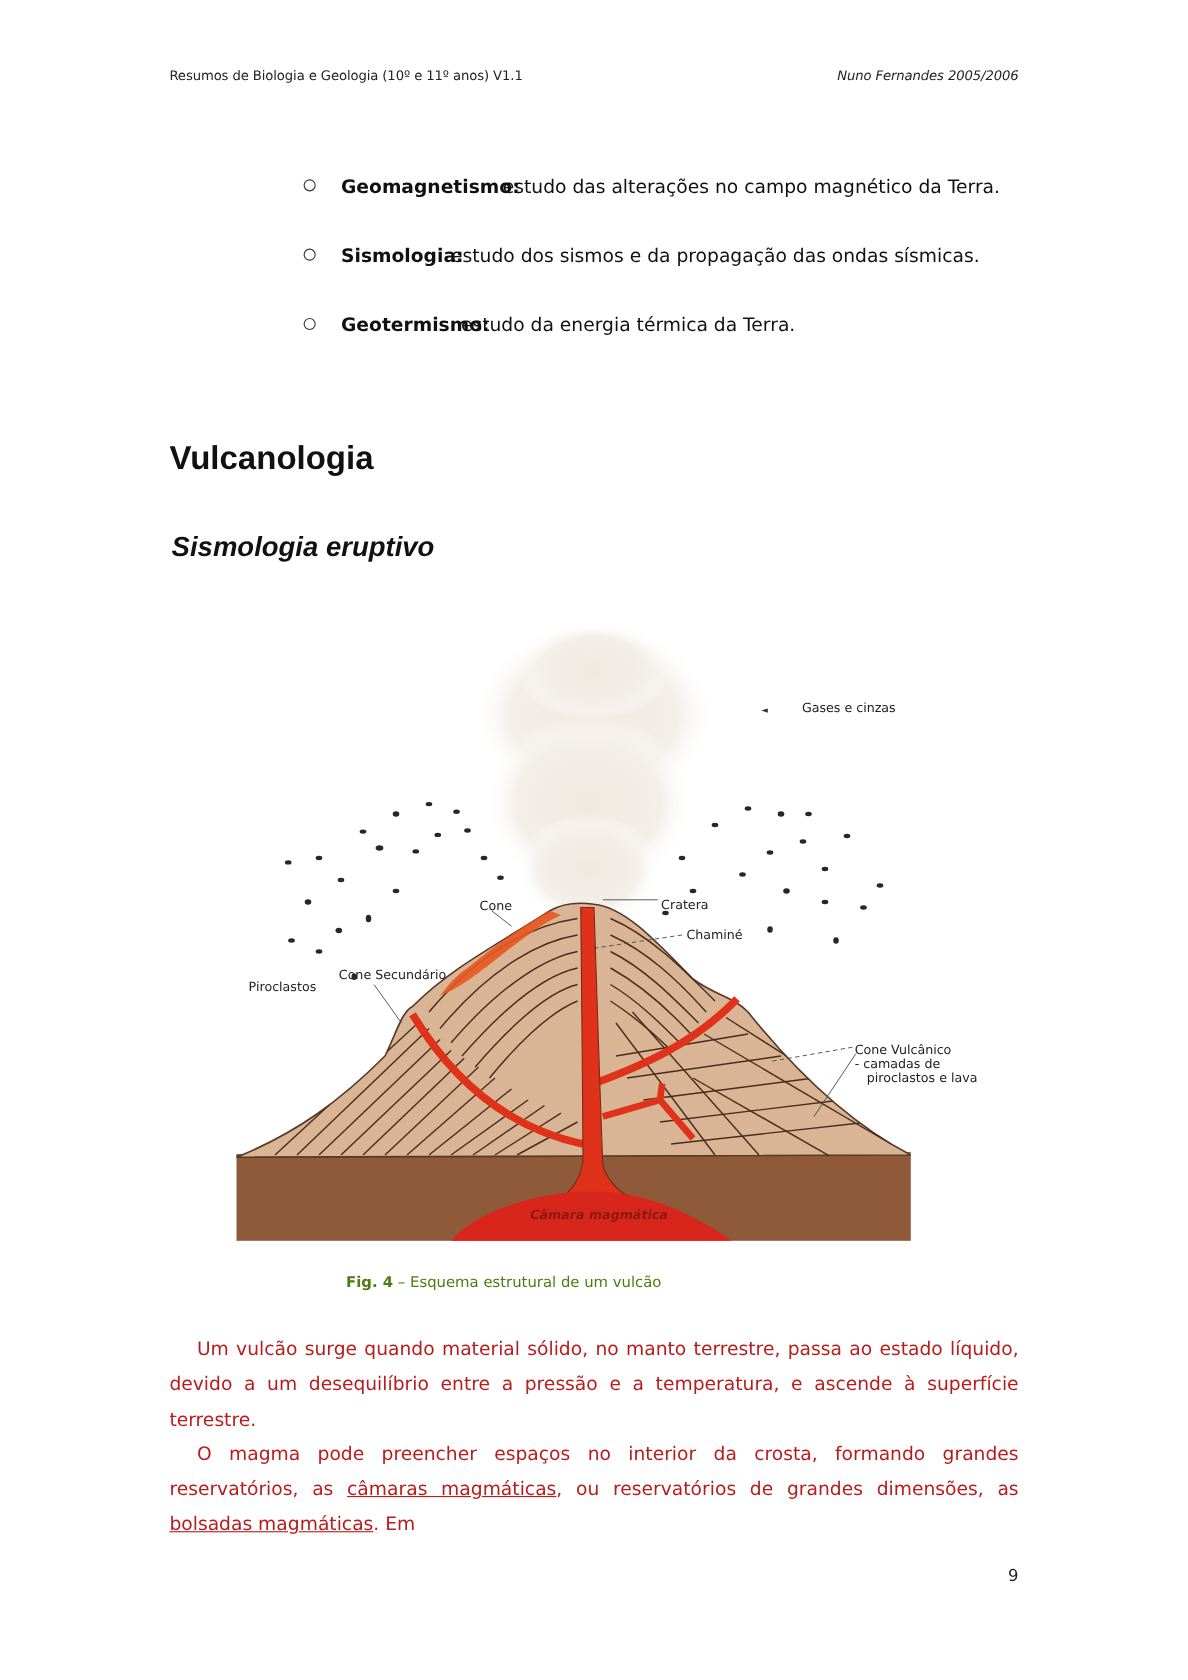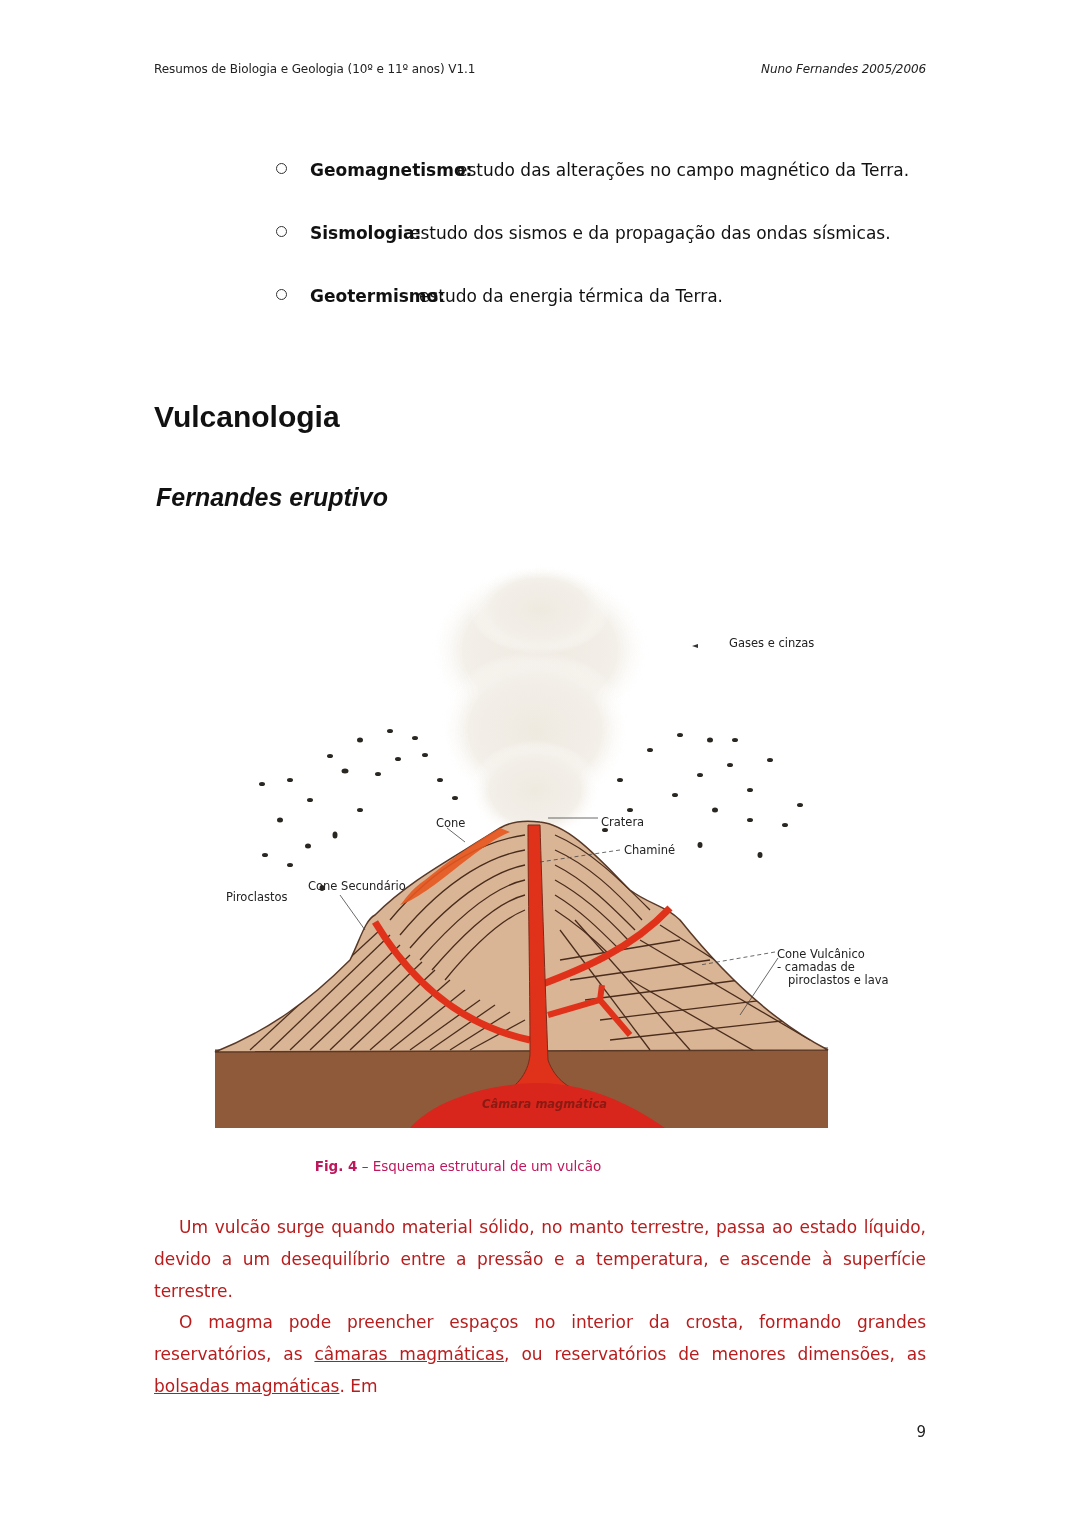--- a/index.html
+++ b/index.html
@@ -13,21 +13,21 @@
     .bullet .mark { position: absolute; left: 0; top: 3px; width: 9px; height: 9px; border: 1.2px solid #333; border-radius: 50%; }
     .bullet .term { position: absolute; left: 34px; font-weight: bold; }
     .bullet .desc { position: absolute; white-space: nowrap; }
     h1.sec { position: absolute; left: 154px; top: 400px; margin: 0; font-family: "Liberation Sans", sans-serif;
              font-size: 30px; font-weight: bold; color: #111; text-align: right; }
     h2.sub { position: absolute; left: 156px; top: 483px; margin: 0; font-family: "Liberation Sans", sans-serif;
              font-size: 25px; font-weight: bold; font-style: italic; color: #111; }
     .figure { position: absolute; left: 210px; top: 560px; width: 700px; height: 580px; }
     .figure svg { position: absolute; left: 0; top: 0; }
     .lbl { position: absolute; font-size: 11.5px; color: #222; white-space: nowrap; line-height: 13px; }
-    .caption { position: absolute; top: 1158px; left: 0; width: 916px; text-align: center; font-size: 13.5px; color: #be185d; }
+    .caption { position: absolute; top: 1158px; left: 0; width: 916px; text-align: center; font-size: 13.5px; color: #4d7c0f; }
     .caption b { font-weight: bold; }
     .para { position: absolute; left: 154px; width: 772px; font-size: 17px; line-height: 32px; text-align: justify; color: #b91c1c; }
     .para .ind { display: inline-block; width: 25px; }
     .u { text-decoration: underline; }
     .pagenum { position: absolute; right: 154px; top: 1423px; font-size: 15px; color: #222; }
   </style>
 </head>
 <body>
 
 <div class="hdr hdr-left">Resumos de Biologia e Geologia (10º e 11º anos) V1.1</div>
@@ -45,21 +45,21 @@
     <span class="desc" style="left:134px">estudo dos sismos e da propagação das ondas sísmicas.</span>
   </div>
   <div class="bullet" style="top:129px">
     <span class="mark"></span>
     <span class="term">Geotermismo:</span>
     <span class="desc" style="left:143px">estudo da energia térmica da Terra.</span>
   </div>
 </div>
 
 <h1 class="sec">Vulcanologia</h1>
-<h2 class="sub">Fernandes eruptivo</h2>
+<h2 class="sub">Sismologia eruptivo</h2>
 
 <div class="figure">
   <svg width="700" height="580" viewBox="0 0 700 580">
     <defs>
       <radialGradient id="smk" cx="50%" cy="50%" r="50%">
         <stop offset="0%" stop-color="#efe9df"></stop>
         <stop offset="70%" stop-color="#f3efe8"></stop>
         <stop offset="100%" stop-color="#ffffff" stop-opacity="0"></stop>
       </radialGradient>
       <clipPath id="coneclip">
@@ -192,16 +192,16 @@
 
 <div class="caption">
   <b>Fig. 4</b><span> – Esquema estrutural de um vulcão</span>
 </div>
 
 <div class="para" style="top:1211px">
   <span class="ind"></span><span>Um vulcão surge quando material sólido, no manto terrestre, passa ao estado líquido, devido a um desequilíbrio entre a pressão e a temperatura, e ascende à superfície terrestre.</span>
 </div>
 
 <div class="para" style="top:1306px">
-  <span class="ind"></span><span>O magma pode preencher espaços no interior da crosta, formando grandes reservatórios, as </span><span class="u">câmaras magmáticas</span><span>, ou reservatórios de menores dimensões, as </span><span class="u">bolsadas magmáticas</span><span>. Em</span>
+  <span class="ind"></span><span>O magma pode preencher espaços no interior da crosta, formando grandes reservatórios, as </span><span class="u">câmaras magmáticas</span><span>, ou reservatórios de grandes dimensões, as </span><span class="u">bolsadas magmáticas</span><span>. Em</span>
 </div>
 
 <div class="pagenum">9</div>
 
 </body></html>

